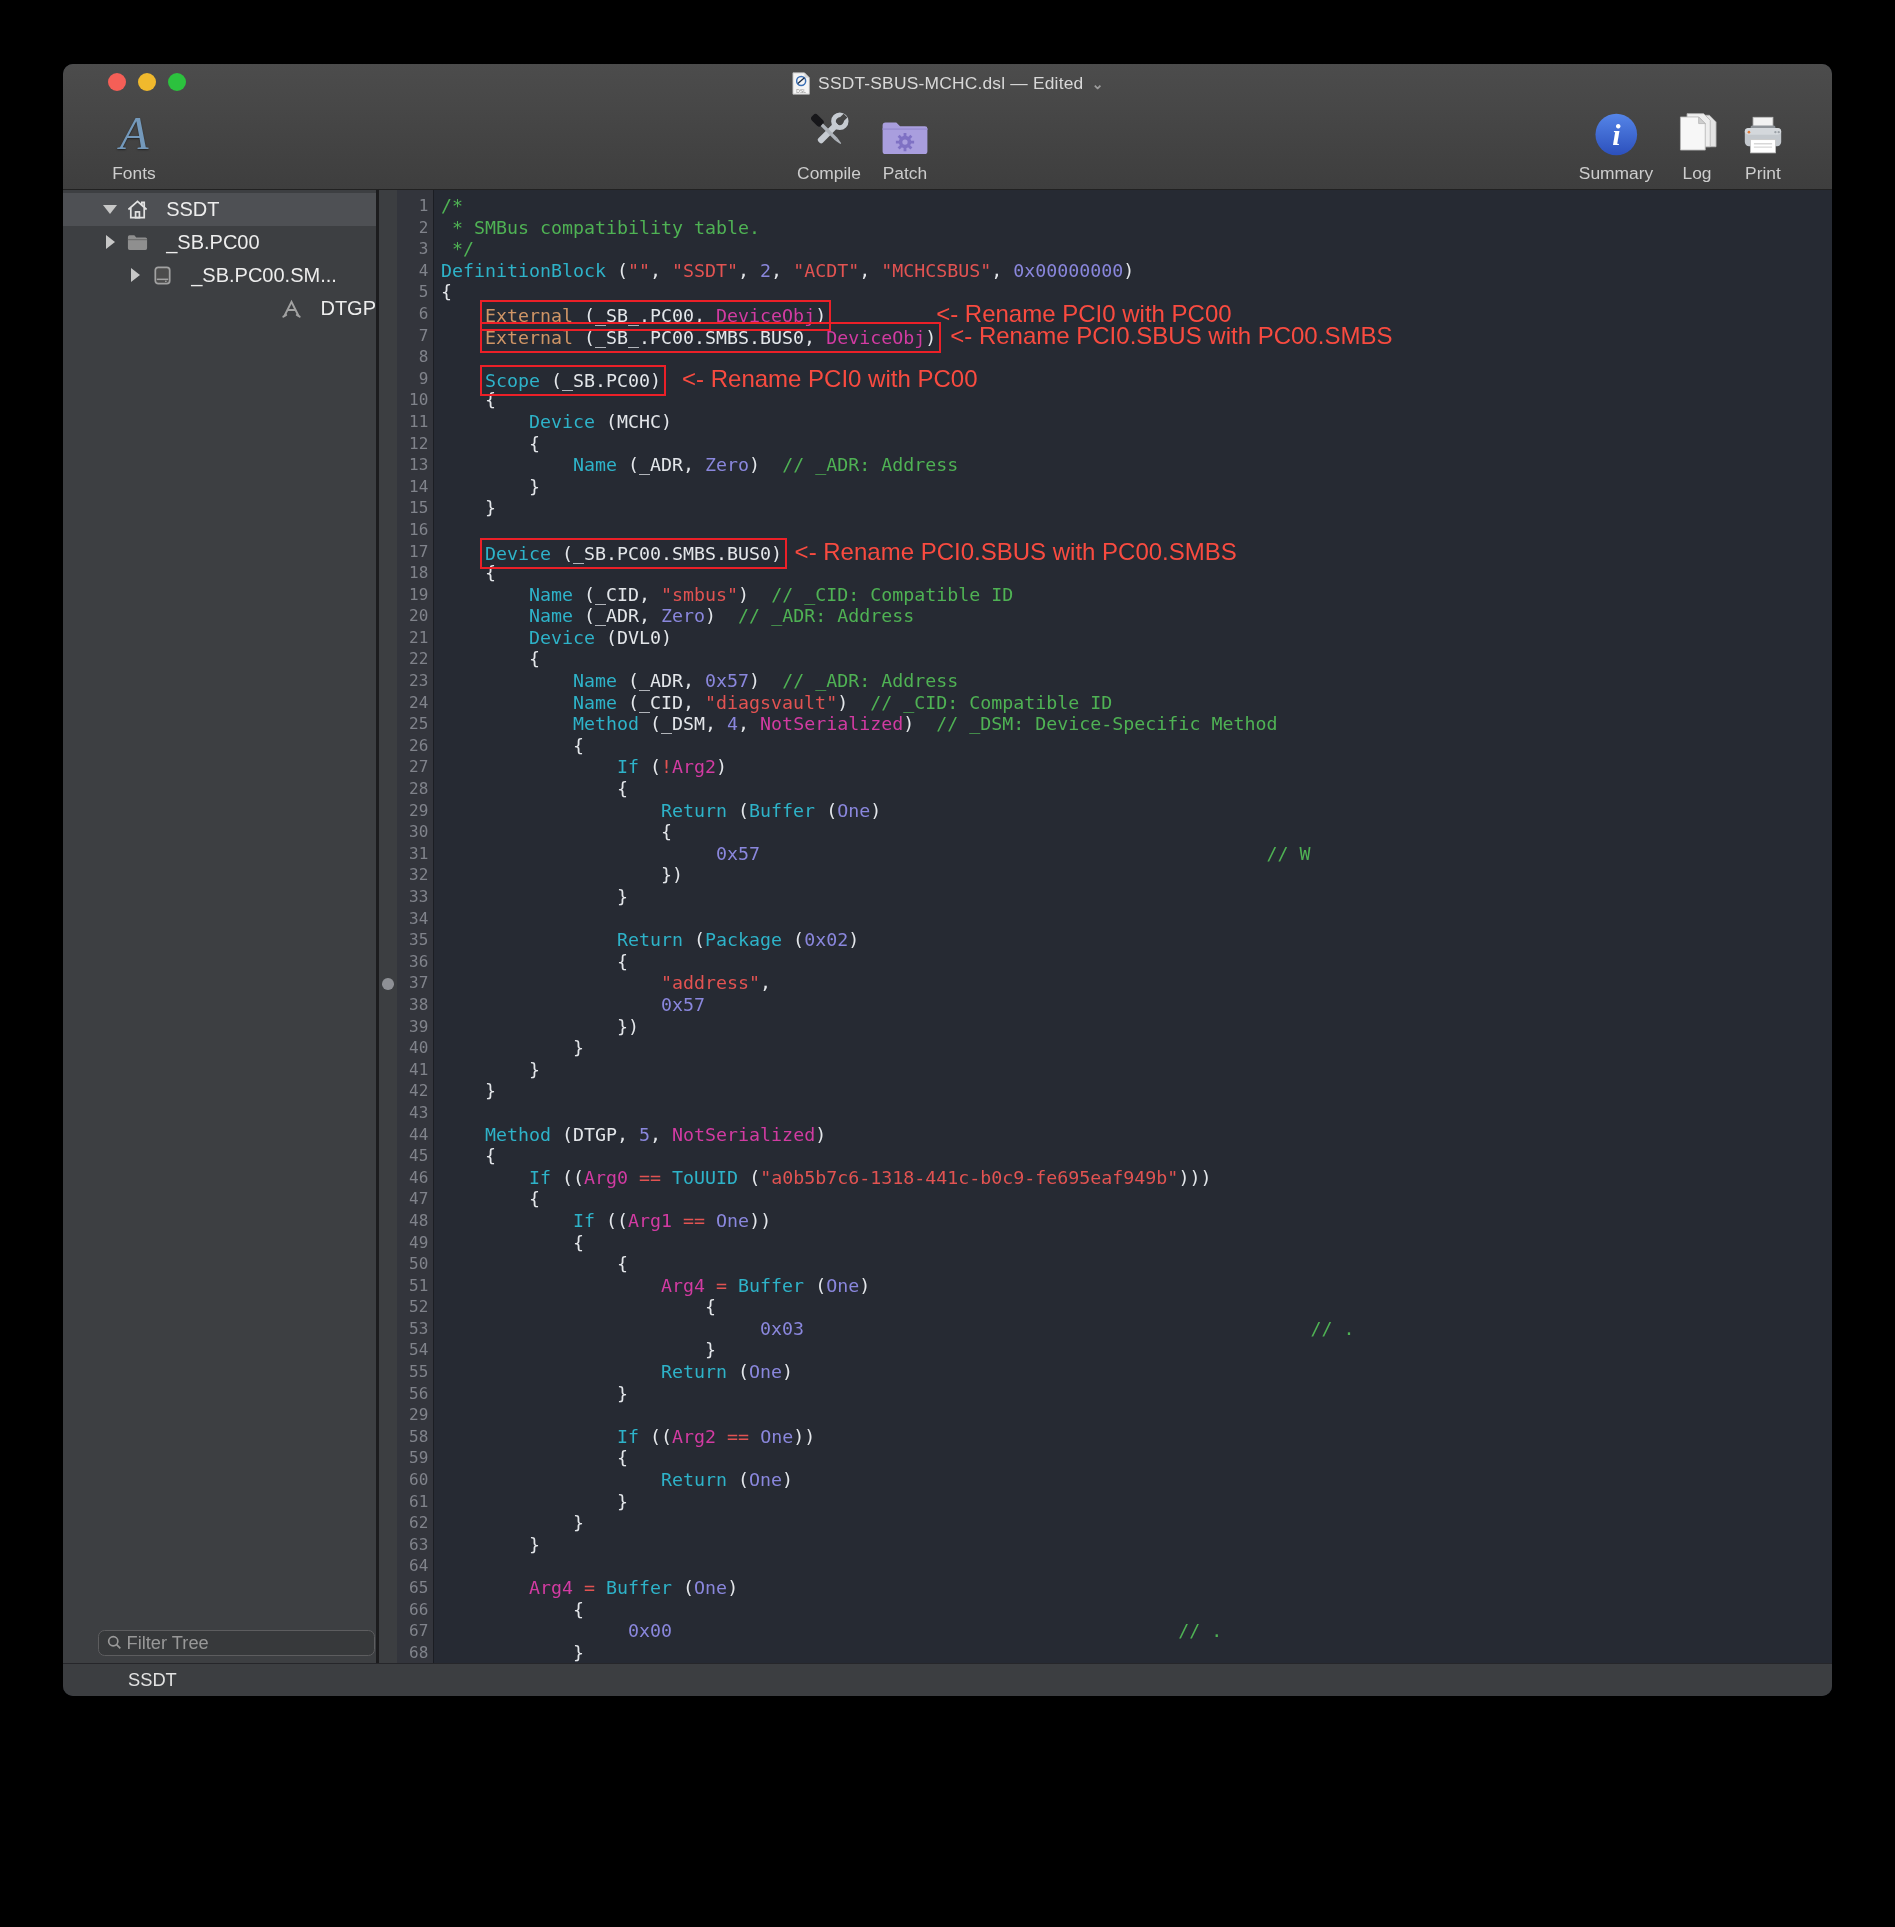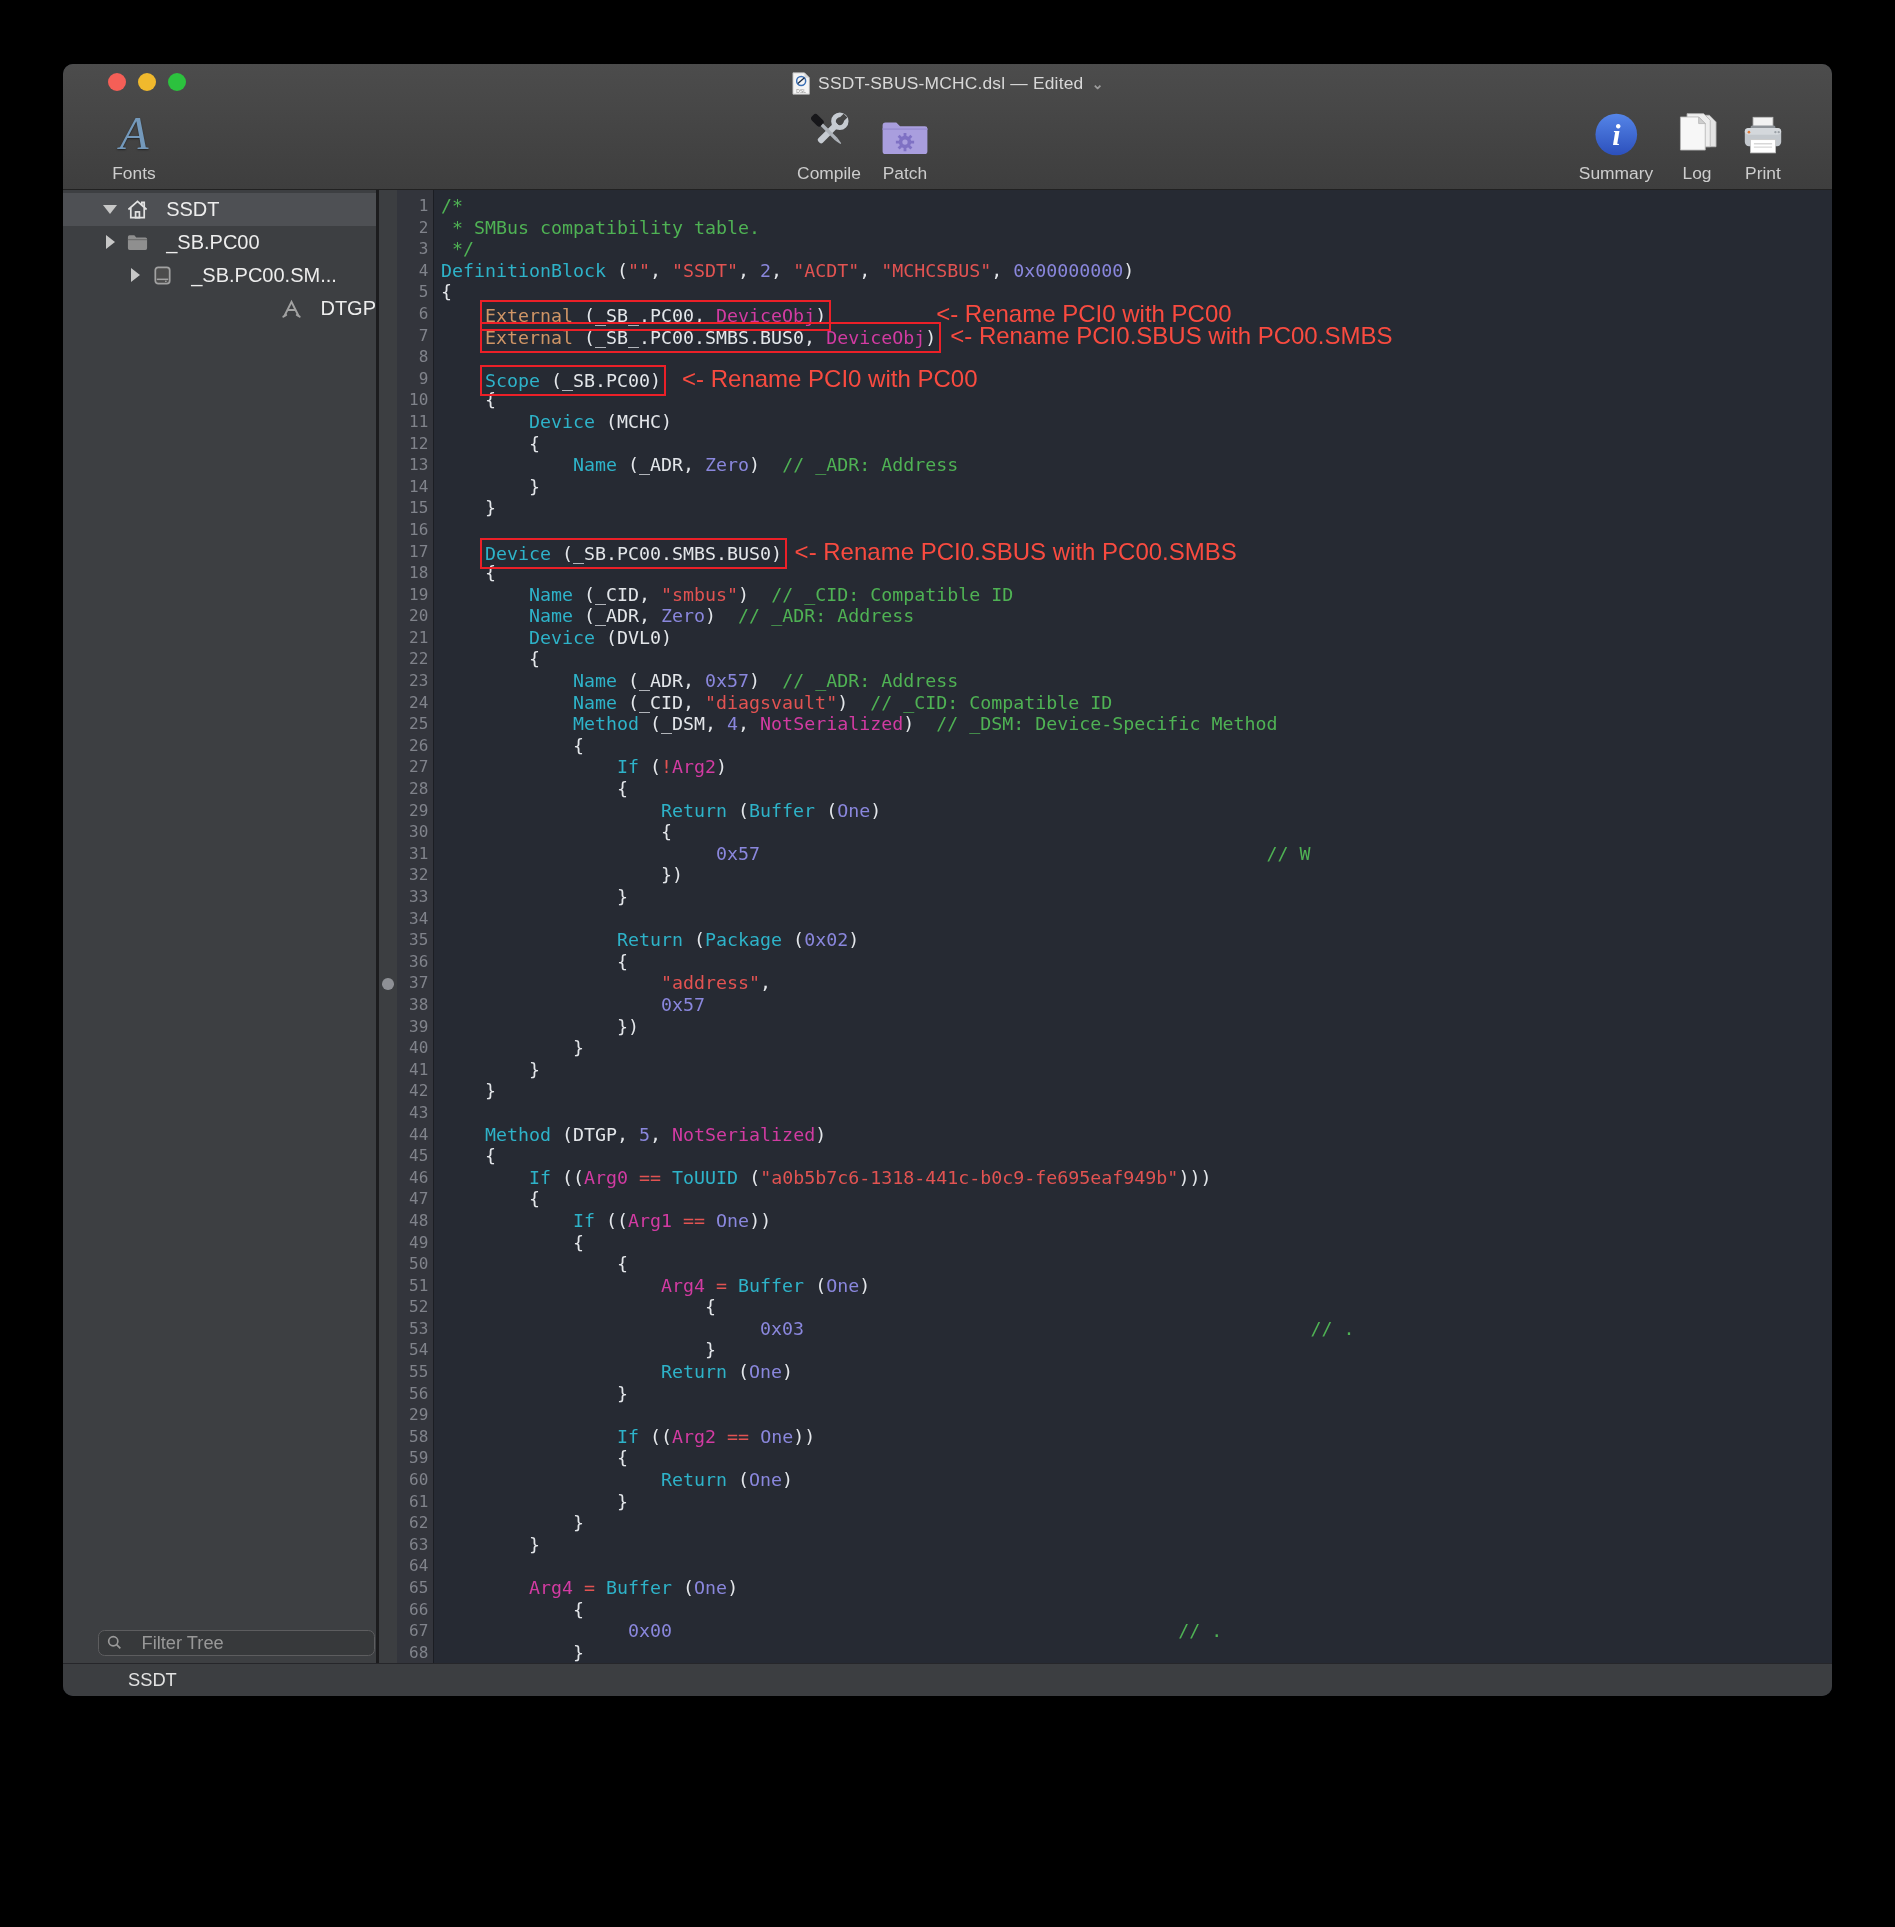--- a/index.html
+++ b/index.html
@@ -26,21 +26,21 @@
   .tree{padding-top:2.5px;}
   .tree-row{height:33px;display:flex;align-items:center;font-size:20px;color:#ededed;}
   .tree-row.selected{background:#4e5054;}
   .tri{width:15px;height:15px;margin-right:6.6px;flex:0 0 15px;position:relative;}
   .tri.down::after{content:"";position:absolute;left:0;top:3.3px;border-left:7.5px solid transparent;
        border-right:7.5px solid transparent;border-top:9.1px solid #c7c7c7;}
   .tri.right::after{content:"";position:absolute;left:3.3px;top:0;border-top:7.5px solid transparent;
        border-bottom:7.5px solid transparent;border-left:9.1px solid #c7c7c7;}
   .ticon{width:25px;height:25px;margin-right:16.6px;flex:0 0 25px;display:flex;align-items:center;justify-content:center;}
   .filter{position:absolute;left:35px;width:277px;bottom:7.5px;height:26px;background:#37393b;
-          border:1.7px solid #5d5d5f;border-radius:6.6px;display:flex;align-items:center;padding:0 7.5px;gap:20px;box-sizing:border-box;}
+          border:1.7px solid #5d5d5f;border-radius:6.6px;display:flex;align-items:center;padding:0 7.5px;gap:5px;box-sizing:border-box;}
   .filter-text{color:#989898;font-size:18.3px;}
   
   .editor{flex:1;display:flex;background:#262a33;min-width:0;}
   .gutter-marks{flex:0 0 18.3px;background:#3c3e41;position:relative;}
   .marker-dot{position:absolute;width:11.6px;height:11.6px;border-radius:50%;background:#8e9095;left:3.3px;}
   .gutter-nums{flex:0 0 31px;background:#33353c;border-right:1.7px solid #1b1d23;color:#80838b;
                font-family:"DejaVu Sans Mono",monospace;font-size:16px;text-align:right;
                padding:5px 5px 0 0;box-sizing:content-box;}
   .num{height:21.6px;line-height:21.6px;}
   .code{flex:1;padding:5px 0 0 6.6px;font-family:"DejaVu Sans Mono",monospace;font-size:18.3px;overflow:hidden;}

